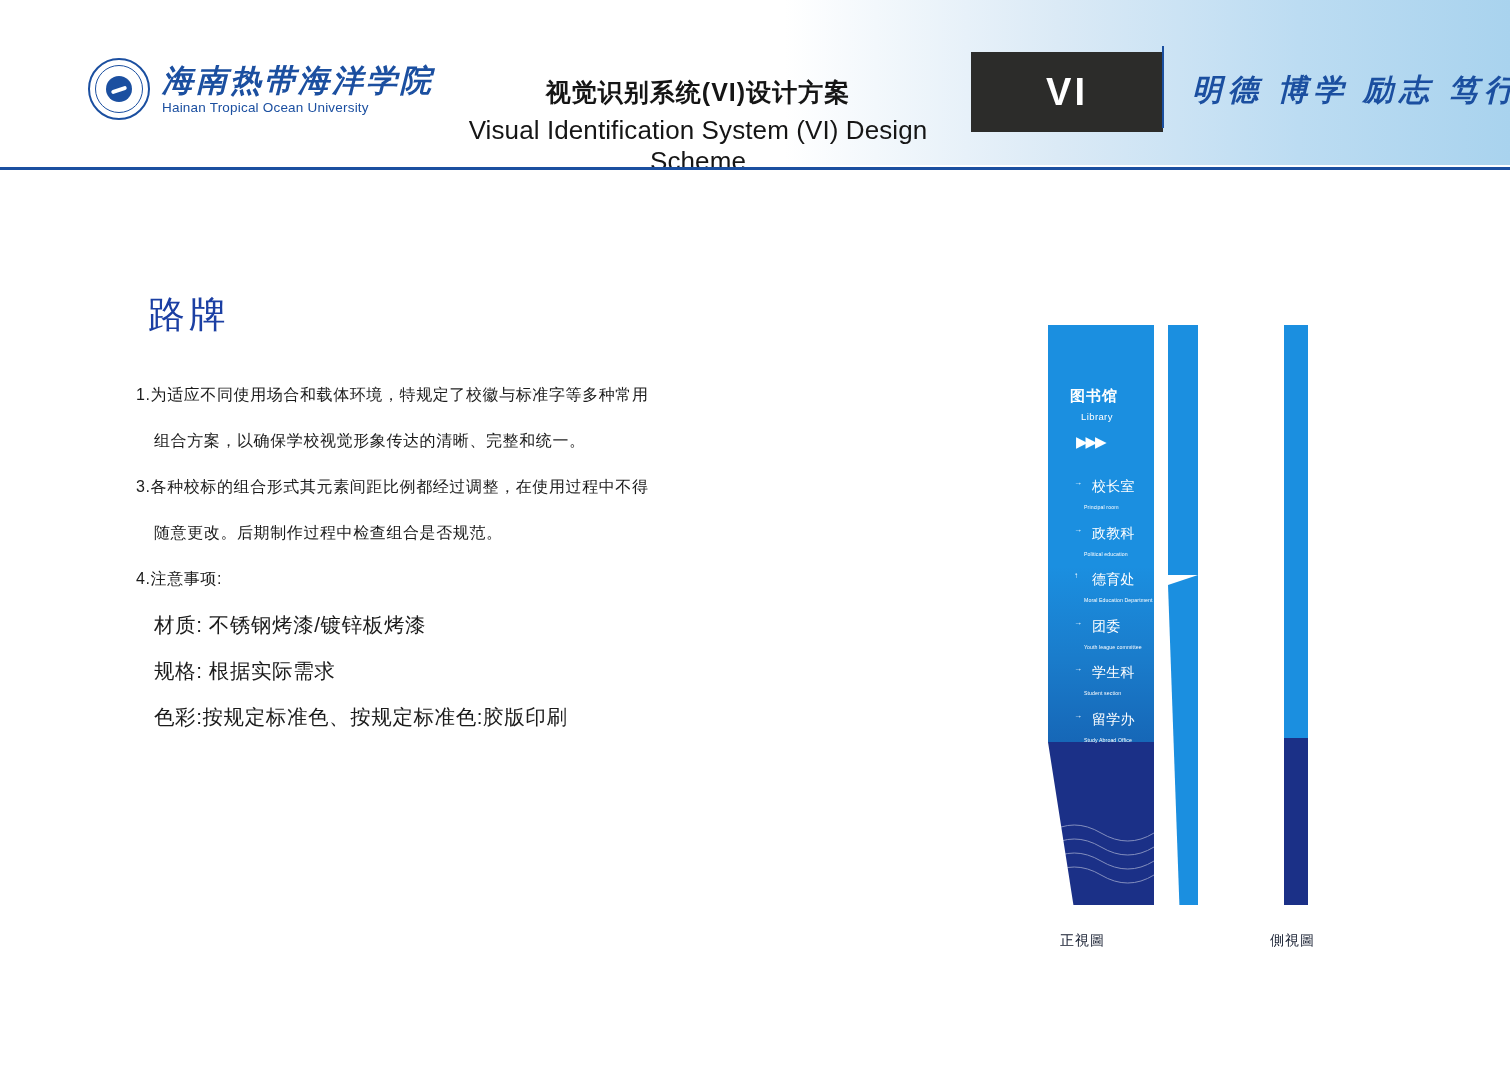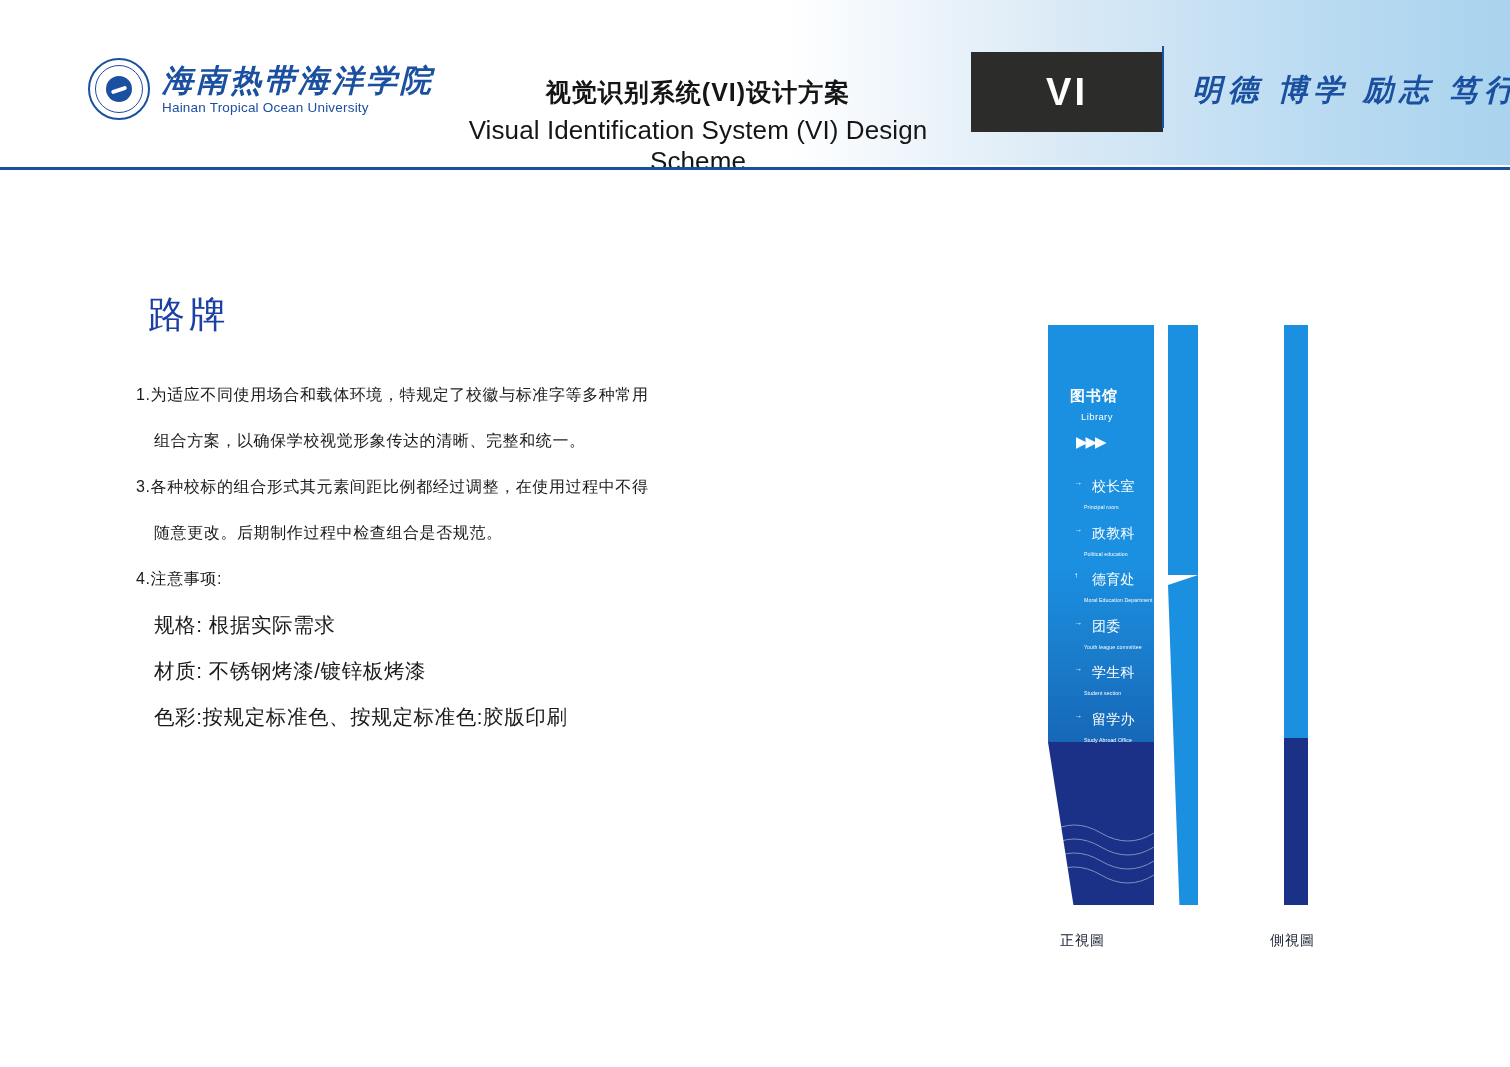--- a/index.html
+++ b/index.html
@@ -415,22 +415,22 @@
 
   <div class="body-item">
     <span>3.</span><span>各种校标的组合形式其元素间距比例都经过调整，在使用过程中不得</span>
     <span class="cont">随意更改。后期制作过程中检查组合是否规范。</span>
   </div>
 
   <div class="body-item">
     <span>4.</span><span>注意事项:</span>
   </div>
 
+  <div class="sub-line">材质: 不锈钢烤漆/镀锌板烤漆</div>
   <div class="sub-line">规格: 根据实际需求</div>
-  <div class="sub-line">材质: 不锈钢烤漆/镀锌板烤漆</div>
   <div class="sub-line">色彩:按规定标准色、按规定标准色:胶版印刷</div>
 </div>
 
 <div class="artwork">
 
   <div class="sign-front">
     <div class="sf-top"></div>
     <div class="sf-bottom"></div>
 
     <svg class="wave-lines" viewBox="0 0 106 90" preserveAspectRatio="none">

